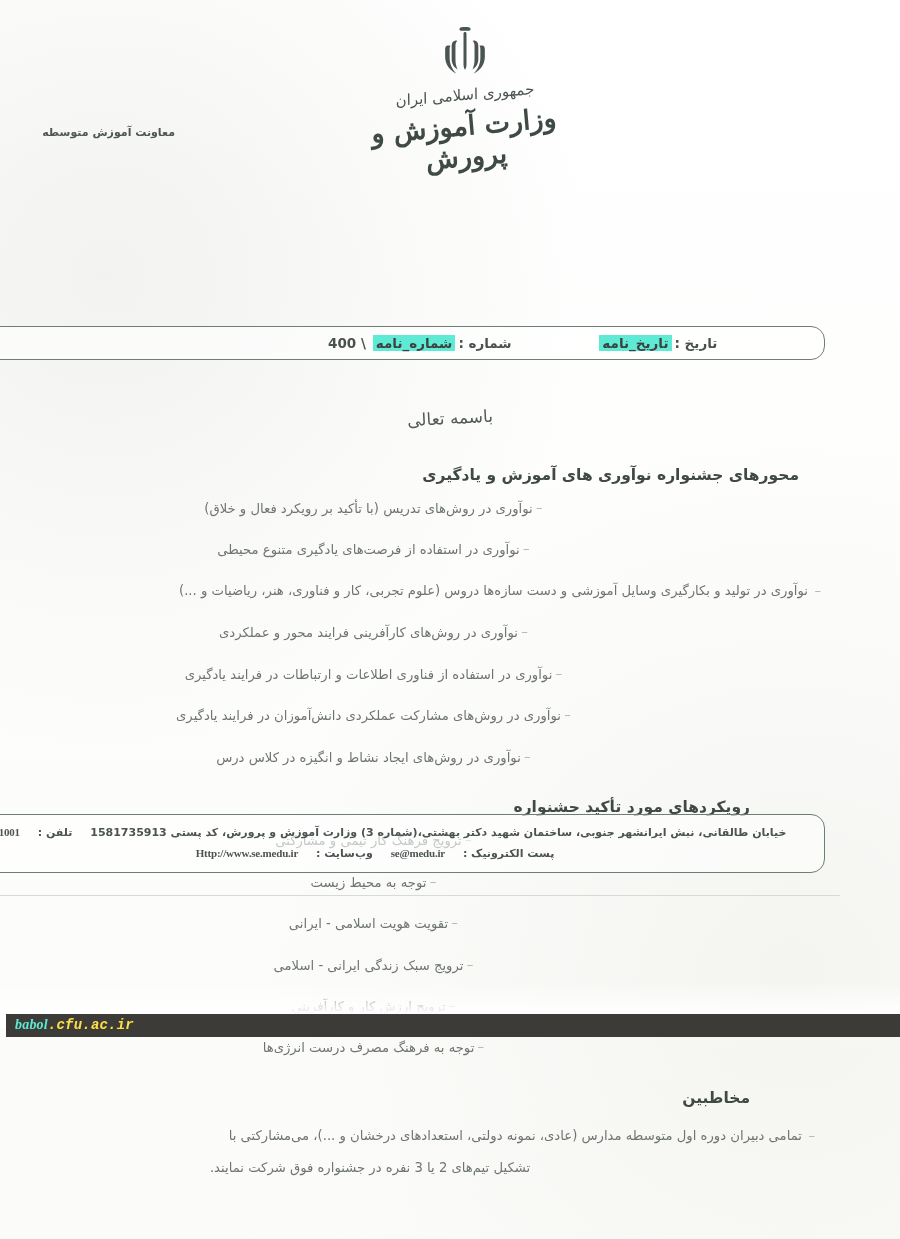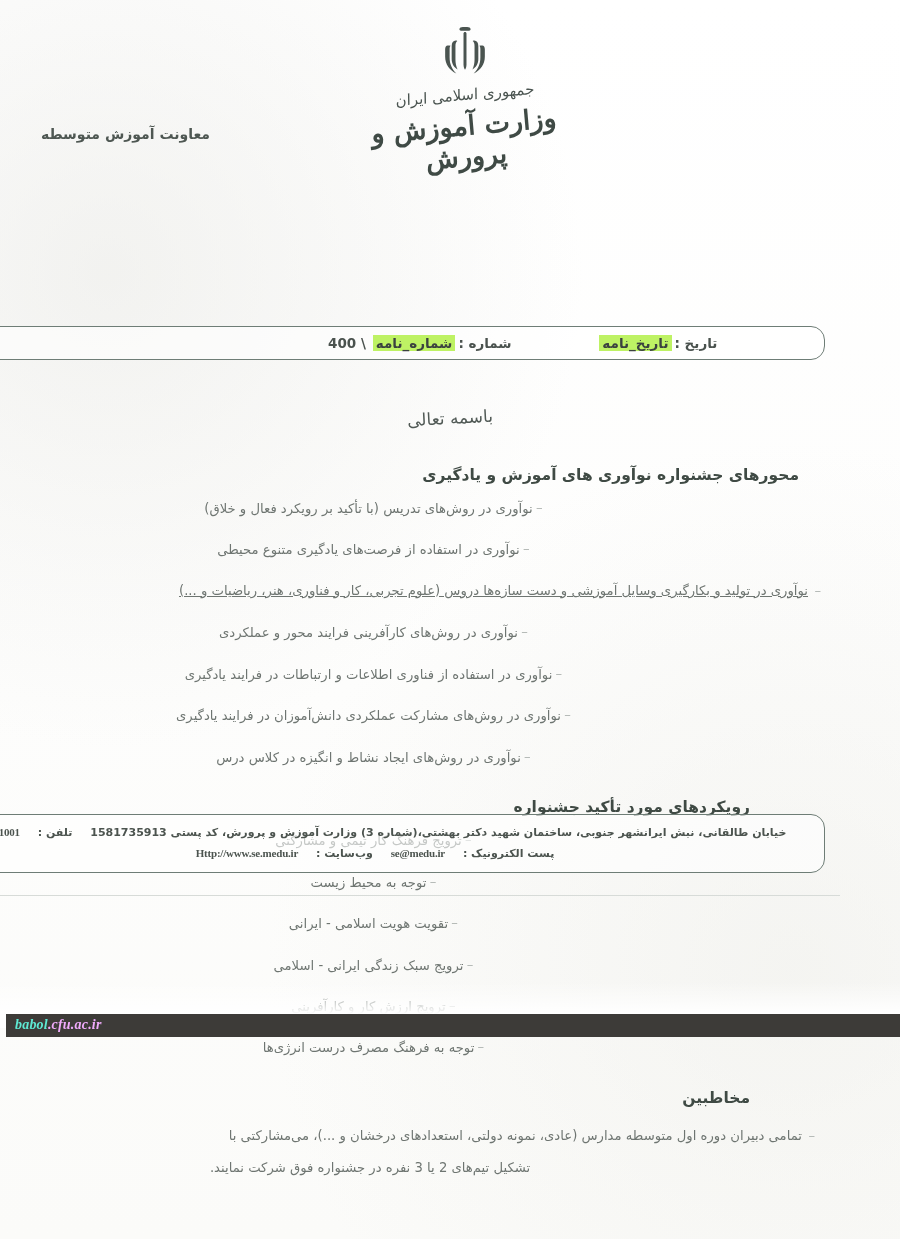--- a/index.html
+++ b/index.html
@@ -63,23 +63,23 @@
     margin-top: 6px;
     font-size: 27px;
     color: #3f4a45;
     font-family: "DejaVu Serif", "Liberation Serif", serif;
     font-weight: 700;
     transform: rotate(-5deg);
     letter-spacing: -1px;
   }
   .deputy-line {
     position: absolute;
-    right: 690px;
+    right: 725px;
     top: 104px;
-    font-size: 14px;
+    font-size: 11px;
     font-weight: 700;
     color: #4e5752;
     white-space: nowrap;
     margin-left: 44px;
   }
 
   
   .field-bar {
     position: absolute;
     top: 176px;
@@ -104,21 +104,21 @@
     font-size: 13.5px;
     color: #4a524e;
     font-weight: 700;
     white-space: nowrap;
   }
   .fg-number { width: 33%; justify-content: flex-start; }
   .fg-date   { width: 34%; justify-content: center; }
   .fg-attach { width: 33%; justify-content: flex-end; }
   .field-label { letter-spacing: 1px; }
   .field-value-hl {
-    background: #bef264;
+    background: #5eead4;
     color: #3b423f;
     padding: 0 3px;
     margin: 0 3px;
     letter-spacing: 0.5px;
   }
   .field-suffix {
     direction: ltr;
     margin-right: 4px;
     font-family: "DejaVu Sans", "Liberation Sans", sans-serif;
   }
@@ -244,21 +244,21 @@
     background: #3d3b38;
     padding: 3px 9px 4px 9px;
     font-family: "Liberation Serif", "DejaVu Serif", serif;
     font-style: italic;
     font-weight: 700;
     font-size: 14px;
     direction: ltr;
     letter-spacing: 0.2px;
   }
   .watermark .wm-a { color: #5eead4; }
-  .watermark .wm-b { color: #f0abfc; }
+  .watermark .wm-b { color: #fde047; font-family: Liberation Mono, monospace; }
 
   .edge-strip {
     position: absolute;
     left: 0;
     top: 0;
     bottom: 0;
     width: 5px;
     background: linear-gradient(180deg, #ffffff 0%, #e9e8dd 35%, #dedcc9 70%, #ffffff 100%);
     opacity: 0.75;
   }
@@ -311,21 +311,21 @@
   </div>
 
   <div class="besmeh">باسمه تعالی</div>
 
   <div class="content">
 
     <h2 class="section-heading">محورهای جشنواره نوآوری های آموزش و یادگیری</h2>
     <ul class="bullets">
       <li><span class="dash">–</span><span class="btxt">نوآوری در روش‌های تدریس (با تأکید بر رویکرد فعال و خلاق)</span></li>
       <li><span class="dash">–</span><span class="btxt">نوآوری در استفاده از فرصت‌های یادگیری متنوع محیطی</span></li>
-      <li style="text-align:right;padding-right:4px;"><span class="dash">–</span><span class="btxt" style="display:inline-block;max-width:660px;vertical-align:top;text-decoration:underline;">نوآوری در تولید و بکارگیری وسایل آموزشی و دست سازه‌ها دروس (علوم تجربی، کار و فناوری، هنر، ریاضیات و ...)</span></li>
+      <li style="text-align:right;padding-right:4px;"><span class="dash">–</span><span class="btxt" style="display:inline-block;max-width:660px;vertical-align:top;">نوآوری در تولید و بکارگیری وسایل آموزشی و دست سازه‌ها دروس (علوم تجربی، کار و فناوری، هنر، ریاضیات و ...)</span></li>
       <li><span class="dash">–</span><span class="btxt">نوآوری در روش‌های کارآفرینی فرایند محور و عملکردی</span></li>
       <li><span class="dash">–</span><span class="btxt">نوآوری در استفاده از فناوری اطلاعات و ارتباطات در فرایند یادگیری</span></li>
       <li><span class="dash">–</span><span class="btxt">نوآوری در روش‌های مشارکت عملکردی دانش‌آموزان در فرایند یادگیری</span></li>
       <li><span class="dash">–</span><span class="btxt">نوآوری در روش‌های ایجاد نشاط و انگیزه در کلاس درس</span></li>
     </ul>
 
     <h2 class="section-heading sec2 h-near">رویکردهای مورد تأکید جشنواره</h2>
     <ul class="bullets">
       <li><span class="dash">–</span><span class="btxt">ترویج فرهنگ کار تیمی و مشارکتی</span></li>
       <li><span class="dash">–</span><span class="btxt">توجه به محیط زیست</span></li>

